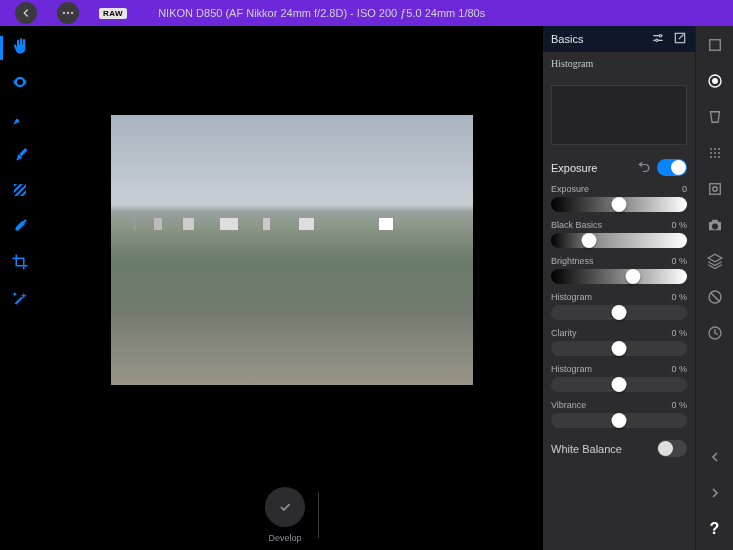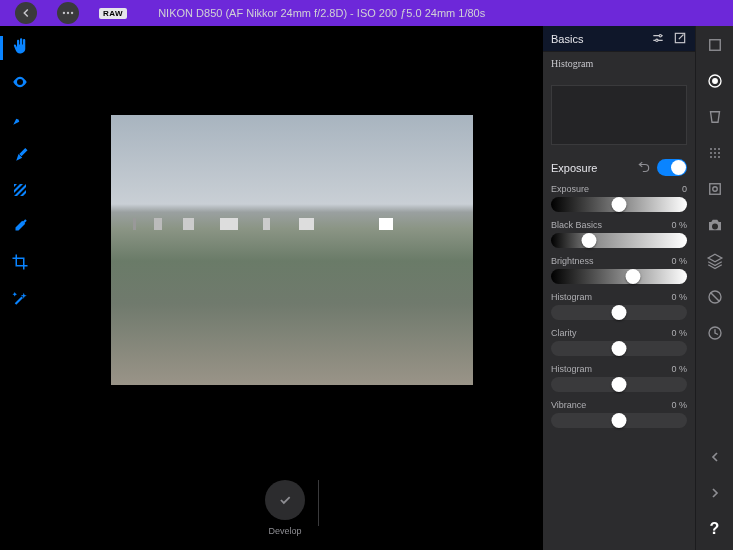--- a/index.html
+++ b/index.html
@@ -13,21 +13,21 @@
   .main { position: absolute; top: 26px; left: 0; right: 0; bottom: 0; background: #000; }
 
   .tool-col { position: absolute; top: 0; left: 0; width: 40px; height: 100%; background: #000; display: flex; flex-direction: column; align-items: center; padding-top: 8px; gap: 12px; }
   .tool-col .t { width: 24px; height: 24px; display: flex; align-items: center; justify-content: center; cursor: pointer; color: #0a84ff; }
   .active-bar { position: absolute; left: 0; width: 3px; height: 24px; background: #0a84ff; top: 10px; }
 
   .canvas { position: absolute; top: 0; left: 40px; right: 190px; height: calc(100% - 76px); display: flex; align-items: center; justify-content: center; }
   .image-placeholder { width: 362px; height: 270px; background: linear-gradient(to bottom, #a8b4bf 0%, #c9cfd5 33%, #9aa0a0 36%, #8b9585 42%, #6a7b68 54%, #707a6d 70%, #9a9488 100%); position: relative; }
   .skyline { position:absolute; top:38%; left:0; right:0; height:12px; background: linear-gradient(to right, transparent 0 6%, #999 6% 7%, transparent 7% 12%, #bbb 12% 14%, transparent 14% 20%, #ccc 20% 23%, transparent 23% 30%, #ddd 30% 35%, transparent 35% 42%, #ccc 42% 44%, transparent 44% 52%, #ddd 52% 56%, transparent 56% 74%, #fff 74% 78%, transparent 78% 100%); }
 
-  .bottom-bar { position: absolute; bottom: 0; left: 40px; right: 190px; height: 76px; display: flex; justify-content: center; align-items: flex-start; padding-top: 6px; gap: 0; }
+  .bottom-bar { position: absolute; bottom: 0; left: 40px; right: 190px; height: 76px; display: flex; justify-content: center; align-items: center; padding-top: 6px; gap: 0; }
   .bbtn-group { display: flex; }
   .bbtn { display: flex; flex-direction: column; align-items: center; gap: 6px; width: 54px; }
   .bbtn .circle { width: 40px; height: 40px; border-radius: 20px; background: #2c2c2e; display: flex; align-items: center; justify-content: center; color: #8e8e93; cursor: pointer; }
   .bbtn .lbl { font-size: 9px; color: #8e8e93; }
   .vdiv { width: 1px; height: 46px; background: #3a3a3c; margin: 0 6px; }
 
   .panel { position: absolute; top: 0; right: 38px; width: 152px; height: 100%; background: #2c2c2e; overflow: hidden; font-size: 10px; }
   .panel-header { height: 26px; display: flex; align-items: center; justify-content: space-between; padding: 0 8px; border-bottom: 1px solid #1c1c1e; background: #0f172a; }
   .panel-header .ttl { font-size: 11px; color: #e5e5ea; }
   .panel-header .ctr { display: flex; gap: 8px; color: #c7c7cc; }
@@ -230,20 +230,26 @@
     <div class="slider-row">
       <div class="lbls">
           <span>Vibrance</span>
           <span>0 %</span>
         </div>
       <div class="track grad-plain">
           <div class="knob" style="left:50%"></div>
         </div>
     </div>
 
+    <div class="section-head" style="opacity:0.85">
+      <span class="stl">White Balance</span>
+      <div class="sctl">
+        <div class="toggle off"></div>
+      </div>
+    </div>
   </div>
 
   <div class="right-col">
     <div class="ri">
         <svg width="18" height="18" viewBox="0 0 24 24" fill="none" stroke="currentColor" stroke-width="1.8">
           <rect x="5" y="5" width="14" height="14"></rect>
         </svg>
       </div>
     <div class="ri active">
         <svg width="18" height="18" viewBox="0 0 24 24" fill="none" stroke="currentColor" stroke-width="1.8">

